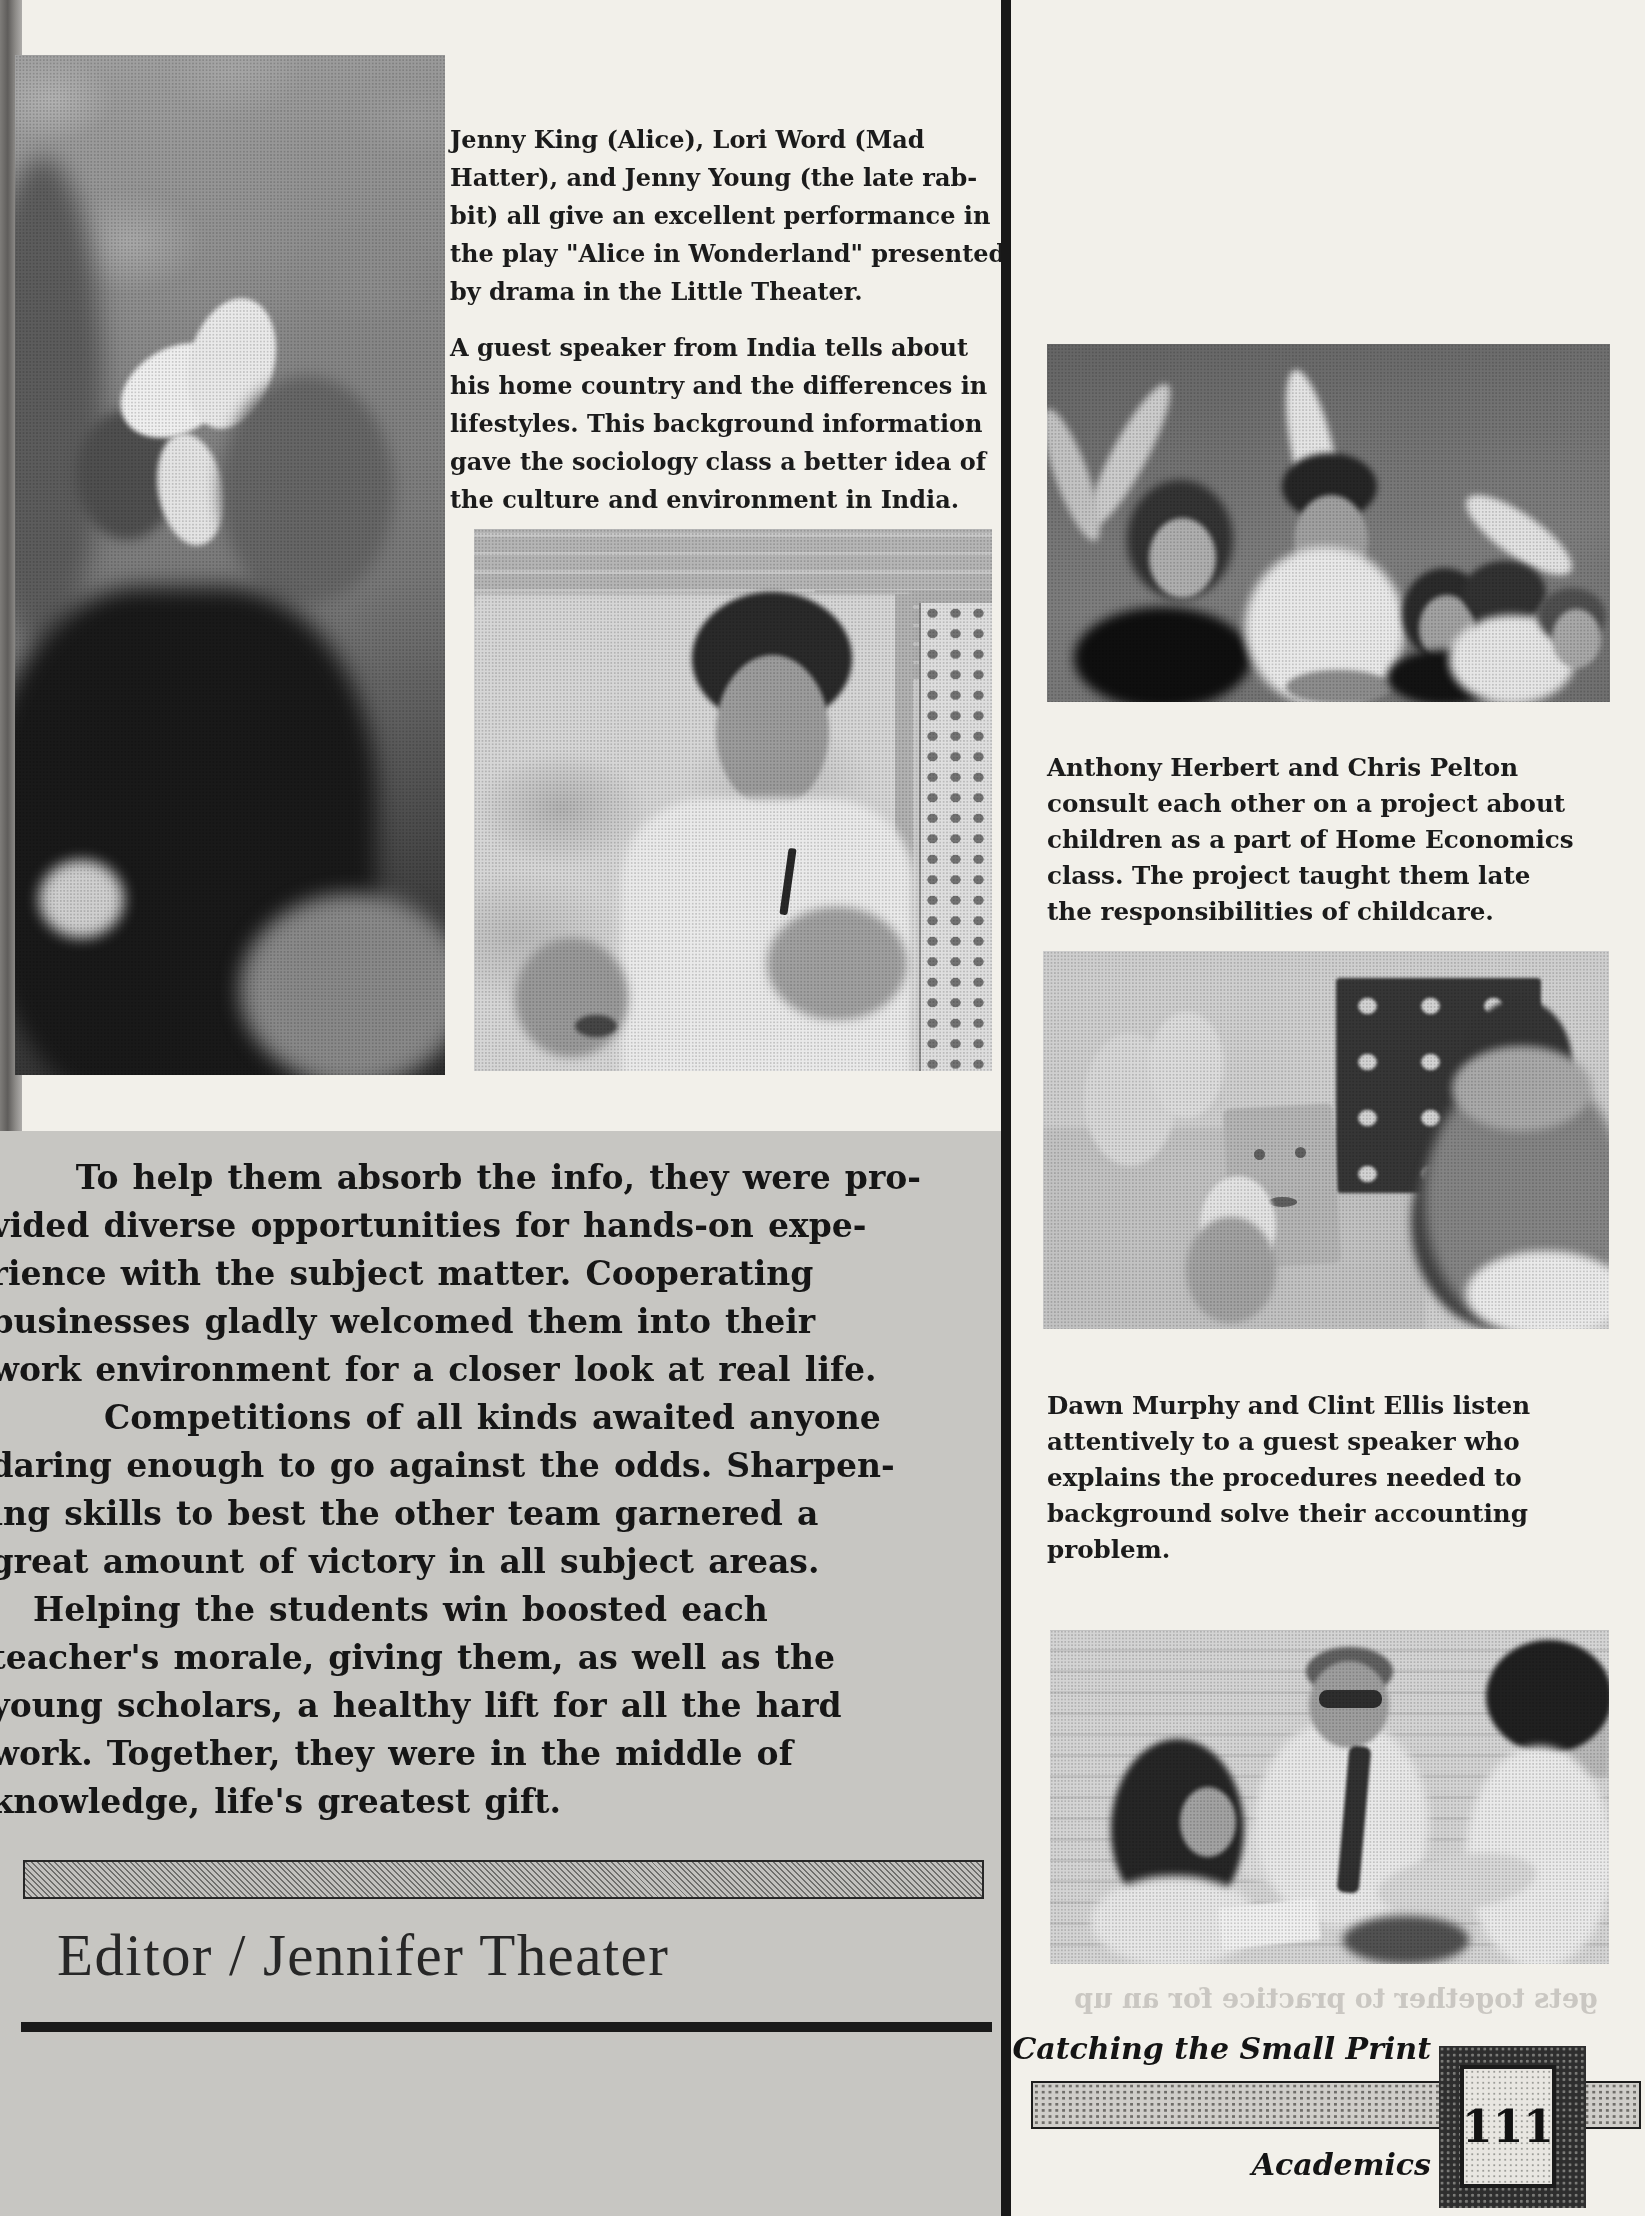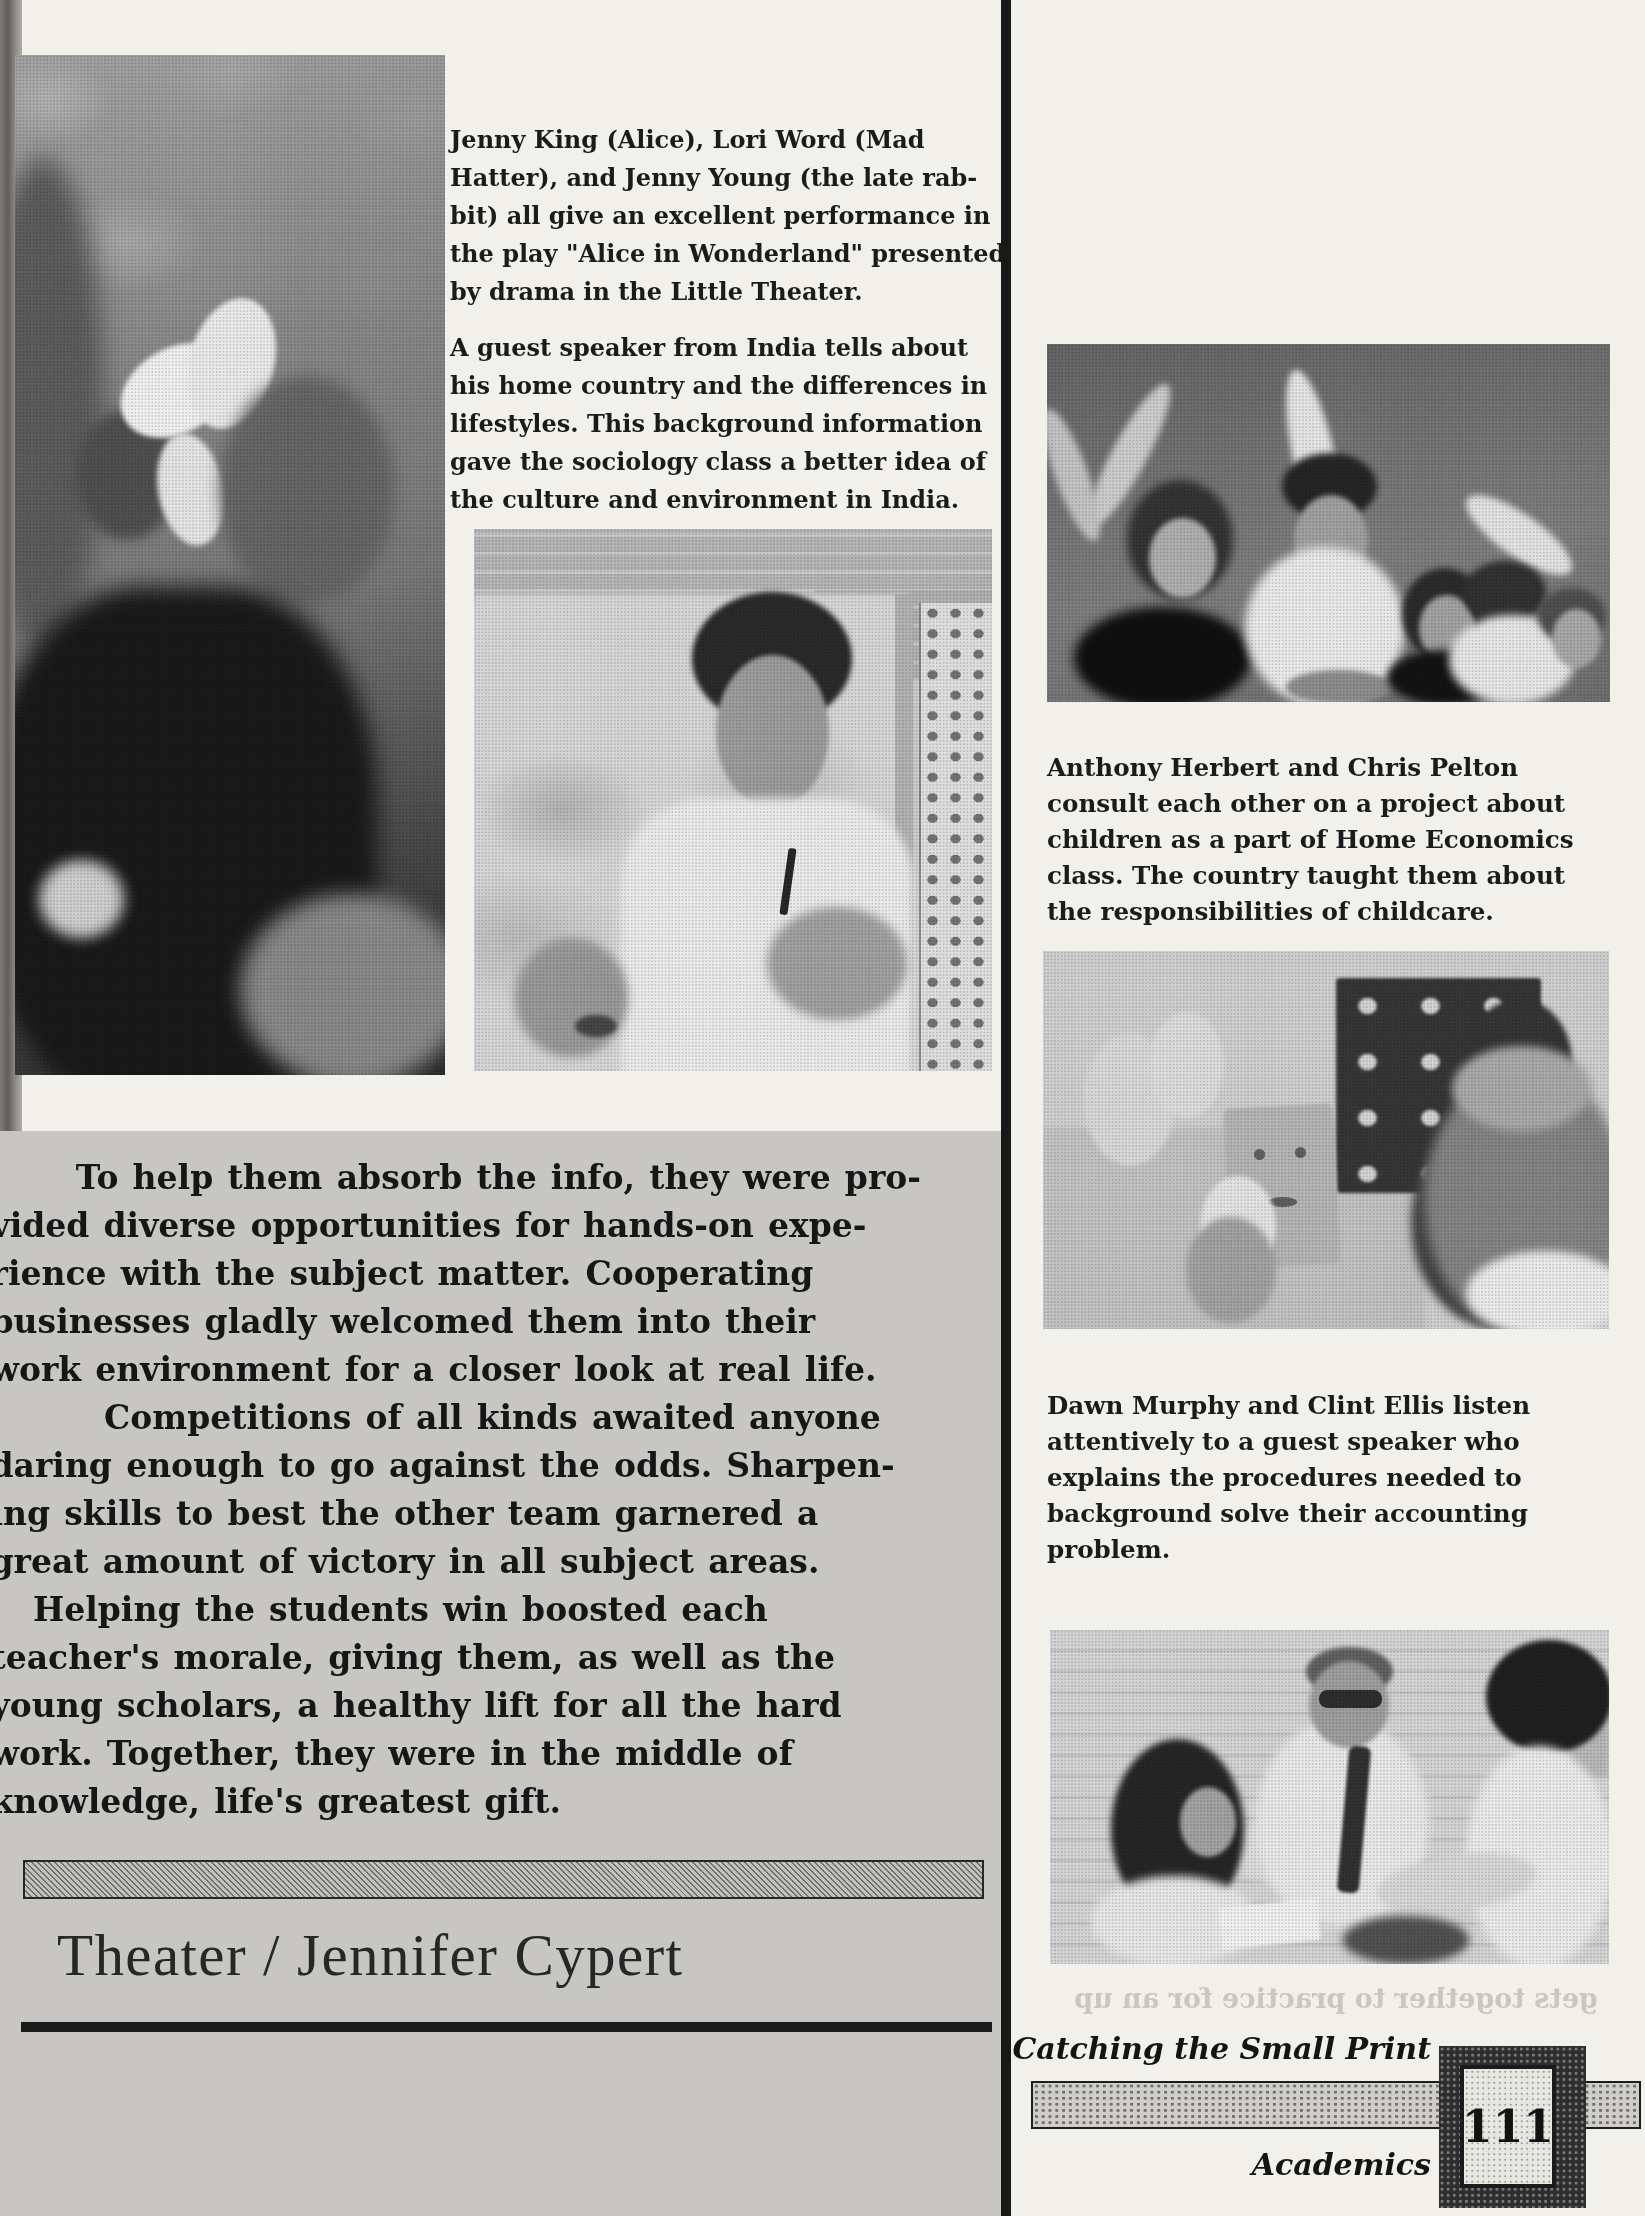--- a/index.html
+++ b/index.html
@@ -149,21 +149,21 @@
 daring enough to go against the odds. Sharpen-
 ing skills to best the other team garnered a
 great amount of victory in all subject areas.
    Helping the students win boosted each
 teacher's morale, giving them, as well as the
 young scholars, a healthy lift for all the hard
 work. Together, they were in the middle of
 knowledge, life's greatest gift.</div>
 
   <div class="abs hatch-bar"></div>
-  <div class="abs editor-credit">Theater / Jennifer Cypert</div>
+  <div class="abs editor-credit">Editor / Jennifer Theater</div>
   <div class="abs black-rule"></div>
 
   <div class="abs divider"></div>
 
 
   <div class="abs photo photo-perf">
     <div class="sh" style="left:65px;top:31px;width:35px;height:160px;background:#cfc9c1;transform:rotate(28deg);filter:blur(3.4px);"></div>
     <div class="sh" style="left:8.2px;top:61px;width:33px;height:140px;background:#c6c0b8;transform:rotate(-20deg);filter:blur(3.4px);"></div>
     <div class="sh" style="left:80px;top:136px;width:106px;height:119px;background:#3b352f;filter:blur(4.1px);"></div>
     <div class="sh" style="left:102px;top:174px;width:67px;height:80px;background:#b5aca1;filter:blur(2.7px);"></div>
@@ -179,21 +179,21 @@
     <div class="sh" style="left:409px;top:170px;width:126px;height:42px;background:#e1dfd9;transform:rotate(35deg);filter:blur(3.4px);"></div>
     <div class="sh" style="left:416px;top:217px;width:83px;height:63px;background:#3a332d;filter:blur(3.4px);"></div>
     <div class="sh" style="left:402px;top:271px;width:126px;height:89px;background:#e5e3dd;filter:blur(4.1px);"></div>
     <div class="sh" style="left:491px;top:244px;width:68px;height:56px;background:#5a4f44;filter:blur(3.4px);"></div>
     <div class="sh" style="left:505px;top:265px;width:49px;height:59px;background:#b0a598;filter:blur(2.7px);"></div>
   </div>
 
   <div class="abs caption-r pre" style="left:1047px;top:750px;">Anthony Herbert and Chris Pelton
 consult each other on a project about
 children as a part of Home Economics
-class. The country taught them about
+class. The project taught them late
 the responsibilities of childcare.</div>
 
   <div class="abs photo photo-home">
     <div class="sh" style="left:0;top:177px;width:382px;height:205px;border-radius:0;background:#c3c0ba;filter:blur(2.7px);"></div>
     <div class="sh" style="left:41px;top:82px;width:92px;height:133px;background:#d8d5cf;filter:blur(2.7px);"></div>
     <div class="sh" style="left:106px;top:61px;width:75px;height:106px;background:#ddd9d3;filter:blur(2.7px);"></div>
     <div class="sh" style="left:293px;top:27px;width:205px;height:215px;border-radius:4.1px;background-color:#3b3833;background-image:radial-gradient(#d3d0ca 8.9px,transparent 9.5px);background-size:63px 56px;filter:blur(1.4px);"></div>
     <div class="sh" style="left:423px;top:48px;width:106px;height:126px;background:#3f362e;filter:blur(2.7px);"></div>
     <div class="sh" style="left:368px;top:164px;width:181px;height:215px;background:#4a443d;filter:blur(4.1px);"></div>
     <div class="sh" style="left:382px;top:116px;width:201px;height:266px;background:#93826f;filter:blur(6.1px);"></div>

